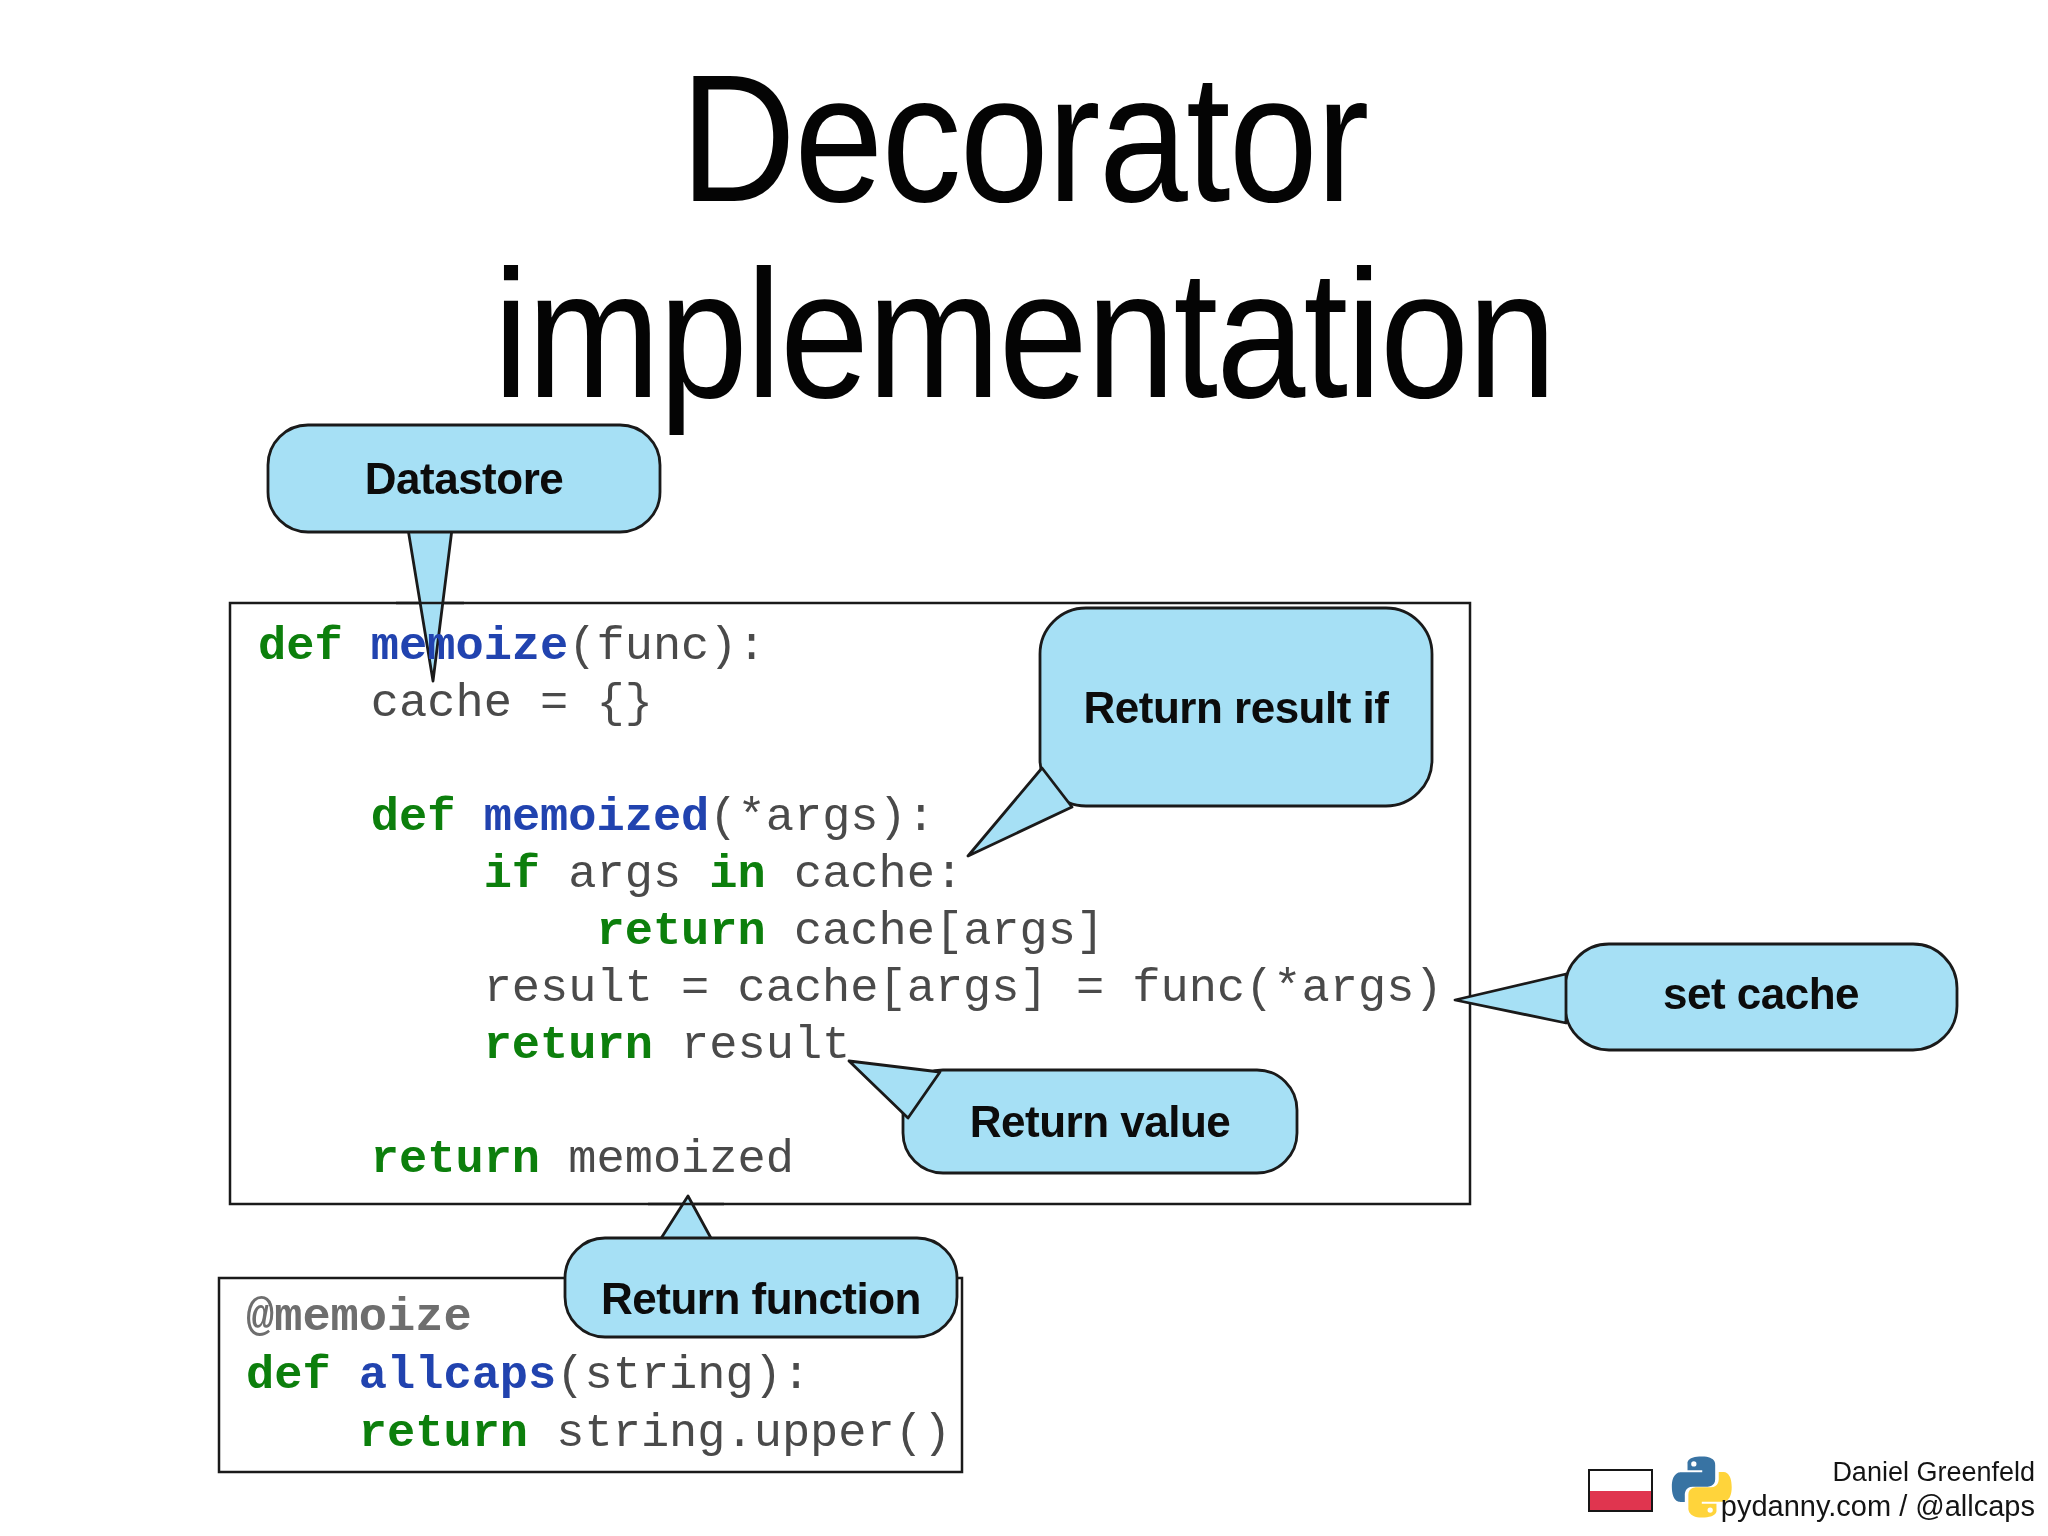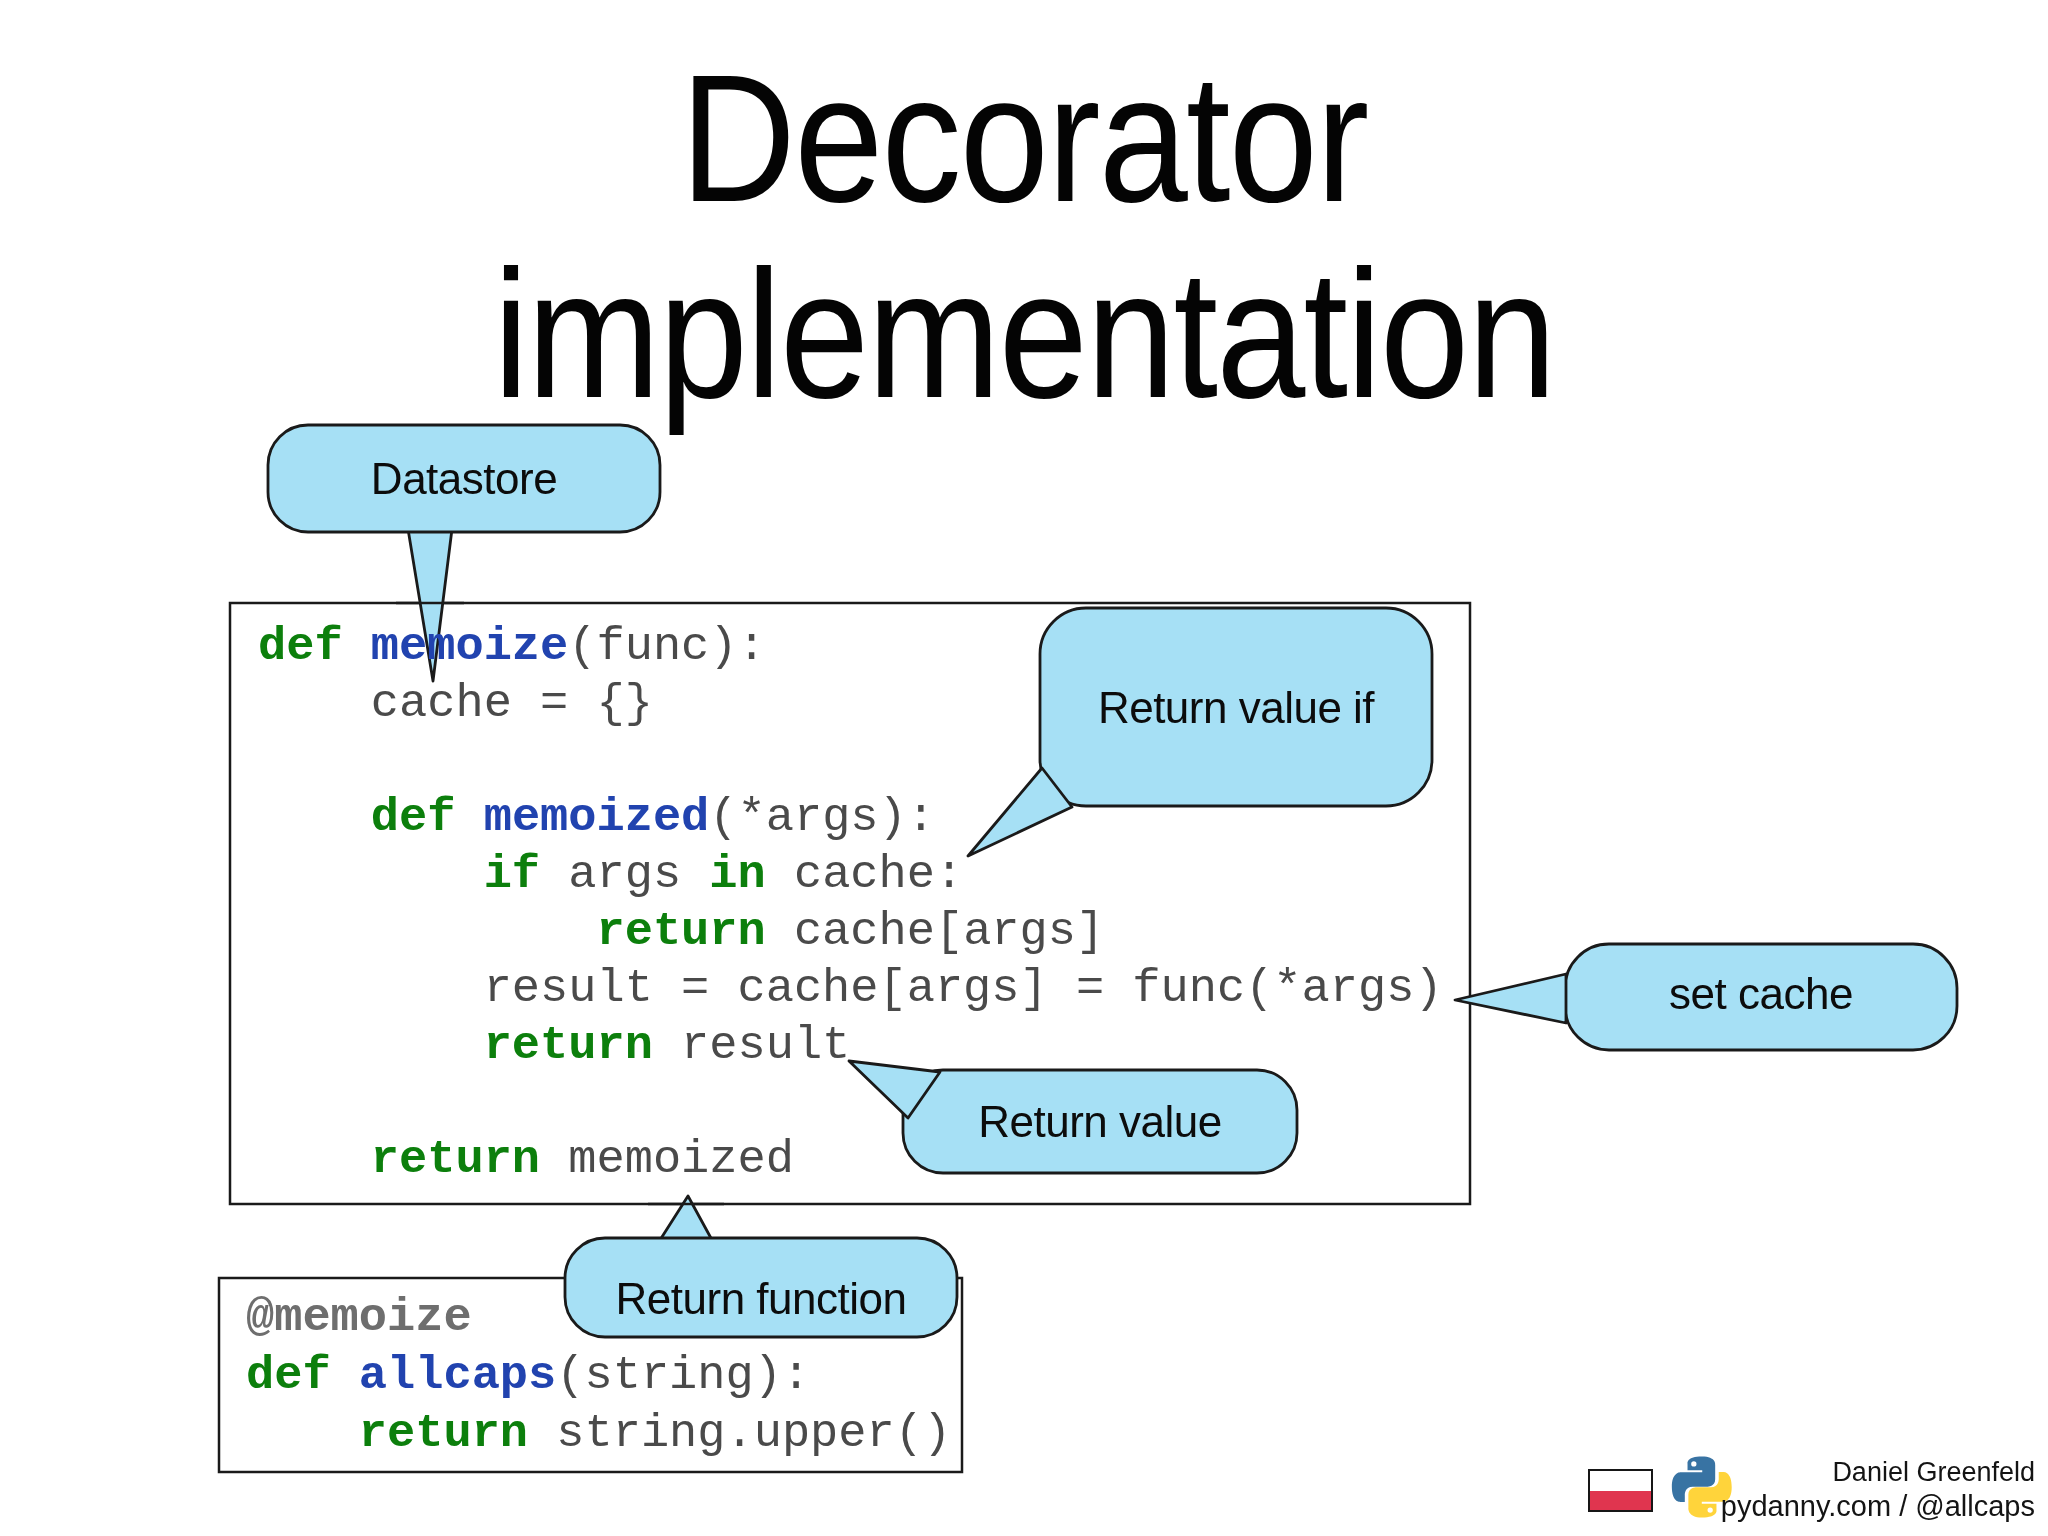--- a/index.html
+++ b/index.html
@@ -29,21 +29,21 @@
   .codeblock .codeline{height:57px;line-height:57px;}
   #code-example .codeline{height:58px;line-height:58px;}
   .seg-kw{color:var(--kw);font-weight:bold;}
   .seg-fn{color:var(--fn);font-weight:bold;}
   .seg-pl{color:var(--code-text);}
   .seg-dec{color:var(--dec);font-weight:bold;text-align:right;}
   
   .callout-label{
     position:absolute;z-index:3;display:flex;flex-direction:column;
     align-items:center;justify-content:center;text-align:center;
-    font-size:44px;line-height:55px;color:#0c0c0c;letter-spacing:-0.5px;
+    font-size:44px;line-height:55px;color:#0c0c0c;letter-spacing:-0.5px;font-weight:bold;
   }
   
   .footer-text{
     position:absolute;z-index:2;right:13px;top:1456px;
     display:flex;flex-direction:column;align-items:flex-end;
     color:#141414;
   }
   .footer-text .author{font-size:27px;line-height:33px;}
   .footer-text .handle{font-size:29px;line-height:35px;}
   .flag{
@@ -85,21 +85,21 @@
 
 <div id="code-main" class="codeblock" style="left:258px;top:618px;"><div class="codeline"><span class="seg-kw">def</span><span class="seg-pl"> </span><span class="seg-fn">memoize</span><span class="seg-pl">(func):</span></div><div class="codeline"><span class="seg-pl">    cache = {}</span></div><div class="codeline"><span class="seg-pl"></span></div><div class="codeline"><span class="seg-pl">    </span><span class="seg-kw">def</span><span class="seg-pl"> </span><span class="seg-fn">memoized</span><span class="seg-pl">(*args):</span></div><div class="codeline"><span class="seg-pl">        </span><span class="seg-kw">if</span><span class="seg-pl"> args </span><span class="seg-kw">in</span><span class="seg-pl"> cache:</span></div><div class="codeline"><span class="seg-pl">            </span><span class="seg-kw">return</span><span class="seg-pl"> cache[args]</span></div><div class="codeline"><span class="seg-pl">        result = cache[args] = func(*args)</span></div><div class="codeline"><span class="seg-pl">        </span><span class="seg-kw">return</span><span class="seg-pl"> result</span></div><div class="codeline"><span class="seg-pl"></span></div><div class="codeline"><span class="seg-pl">    </span><span class="seg-kw">return</span><span class="seg-pl"> memoized</span></div></div>
 
 <div id="code-example" class="codeblock" style="left:246px;top:1289px;"><div class="codeline"><span class="seg-dec">@memoize</span></div><div class="codeline"><span class="seg-kw">def</span><span class="seg-pl"> </span><span class="seg-fn">allcaps</span><span class="seg-pl">(string):</span></div><div class="codeline"><span class="seg-pl">    </span><span class="seg-kw">return</span><span class="seg-pl"> string.upper()</span></div></div>
 
 <div class="callout-label" style="left:268px;top:425px;width:392px;height:107px;">
   <div>Datastore</div>
 </div>
 
 <div class="callout-label" style="left:1040px;top:608px;width:392px;height:198px;">
-  <div>Return value if</div>
+  <div>Return result if</div>
 </div>
 
 <div class="callout-label" style="left:1565px;top:944px;width:392px;height:98px;">
   <div>set cache</div>
 </div>
 
 <div class="callout-label" style="left:903px;top:1070px;width:394px;height:103px;">
   <div>Return value</div>
 </div>
 

